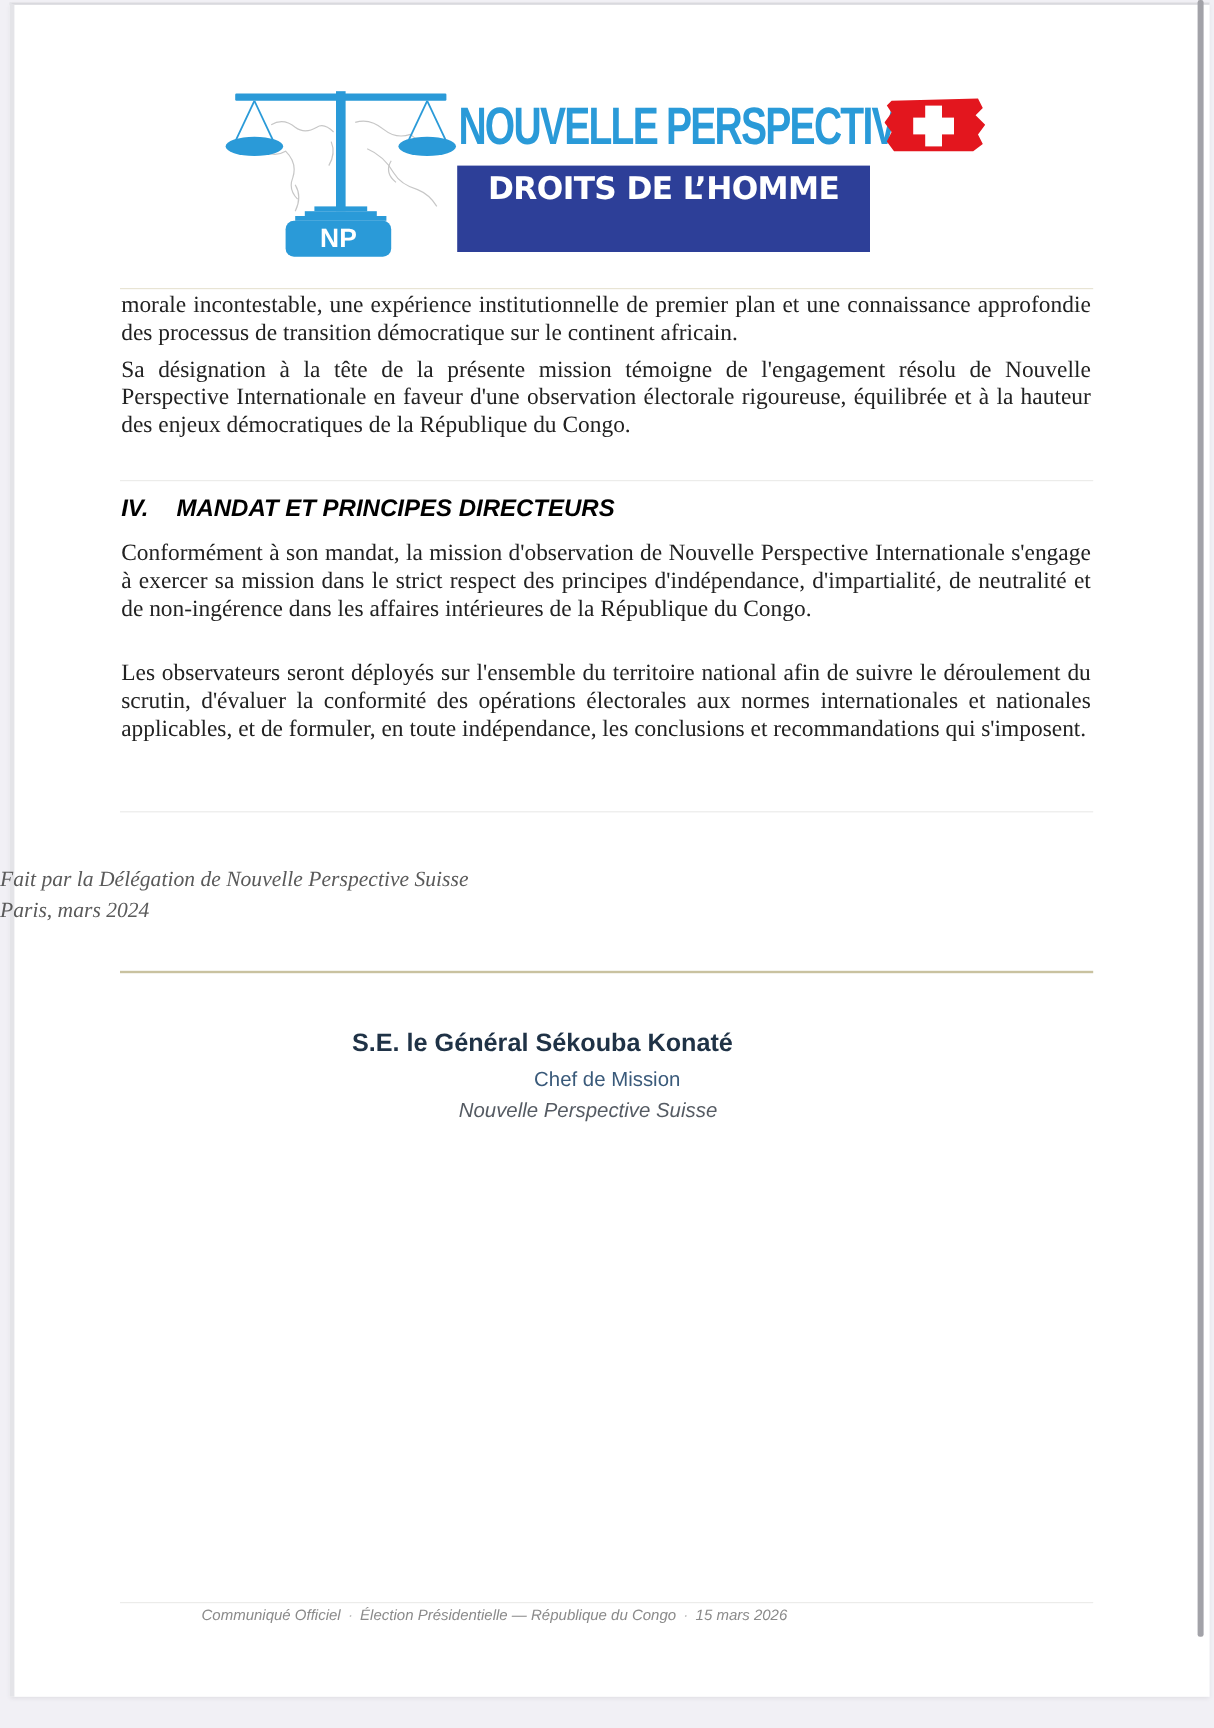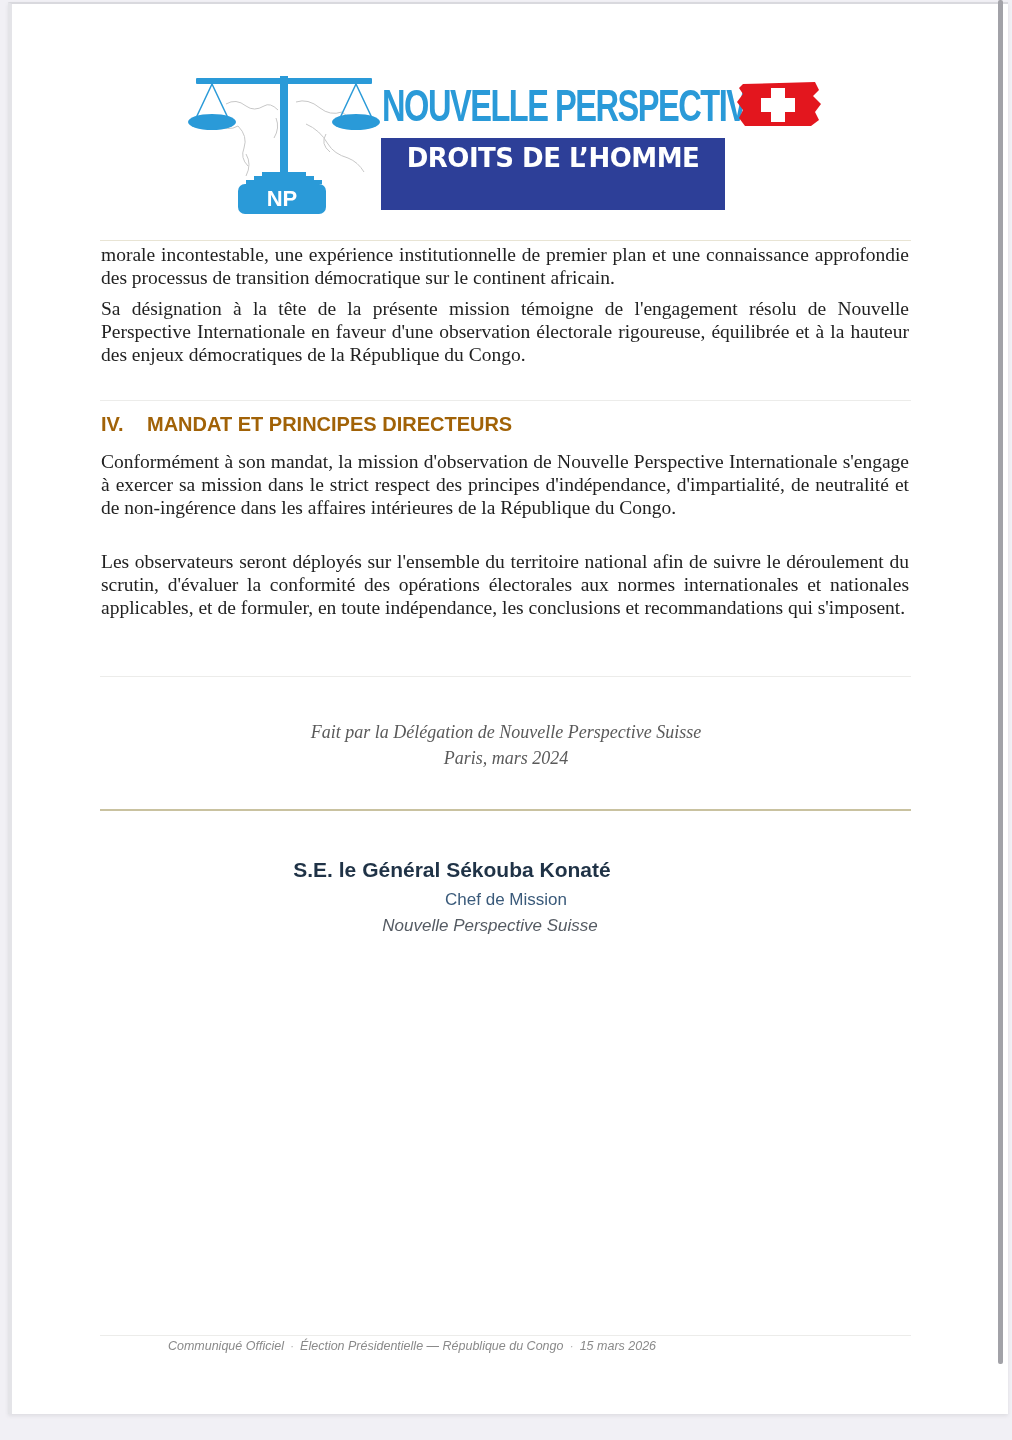--- a/index.html
+++ b/index.html
@@ -81,27 +81,27 @@
     line-height: 23px;
     color: #222222;
     text-align: justify;
     margin: 0;
   }
   .section-title {
     position: absolute; left: 101px; top: 413px;
     font-family: "Liberation Sans", sans-serif;
     font-weight: bold;
     font-size: 20px;
-    color: #a16207;
+    color: #000000;
     white-space: pre;
+    font-style: italic;
   }
   .section-title .num { display: inline-block; width: 46px; }
   .made-by {
     position: absolute; left: 0; width: 1012px;
-    text-align: center;
     font-family: "Liberation Serif", serif;
     font-style: italic;
     font-size: 18px;
     color: #5a5a5a;
   }
   .sign-name {
     position: absolute; left: 0; top: 858px; width: 904px;
     text-align: center;
     font-family: Liberation Sans, sans-serif;
     font-weight: bold;

